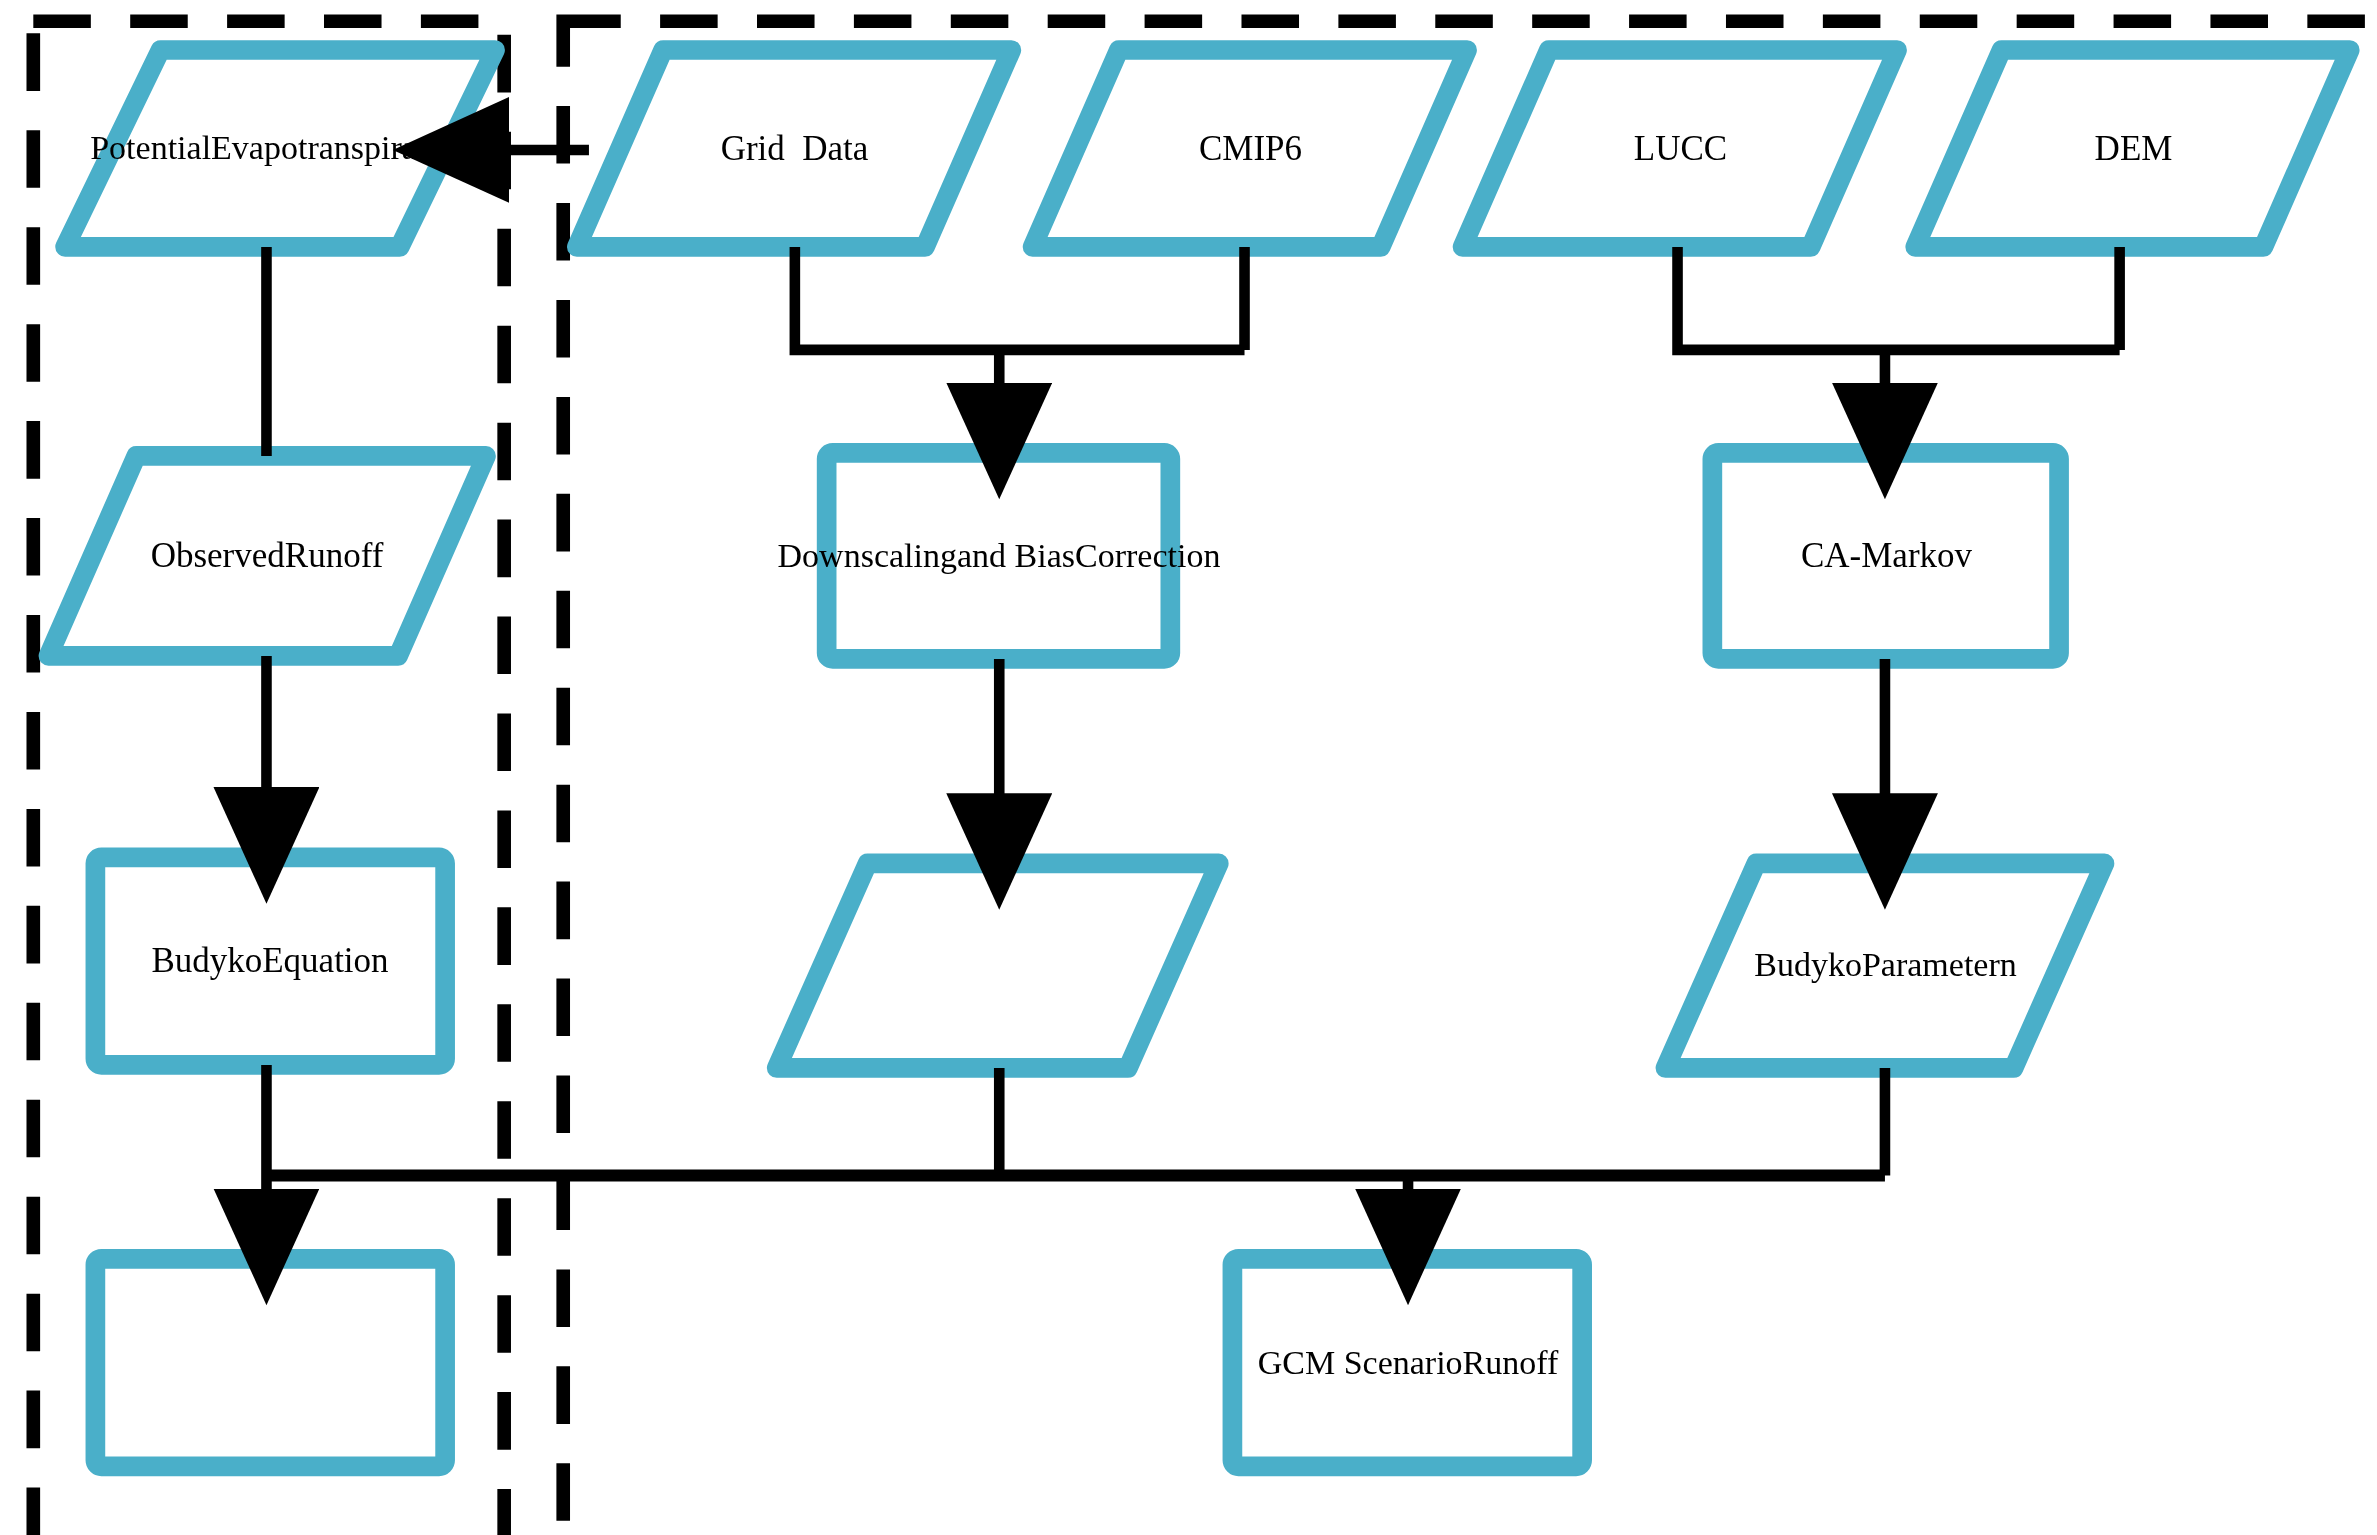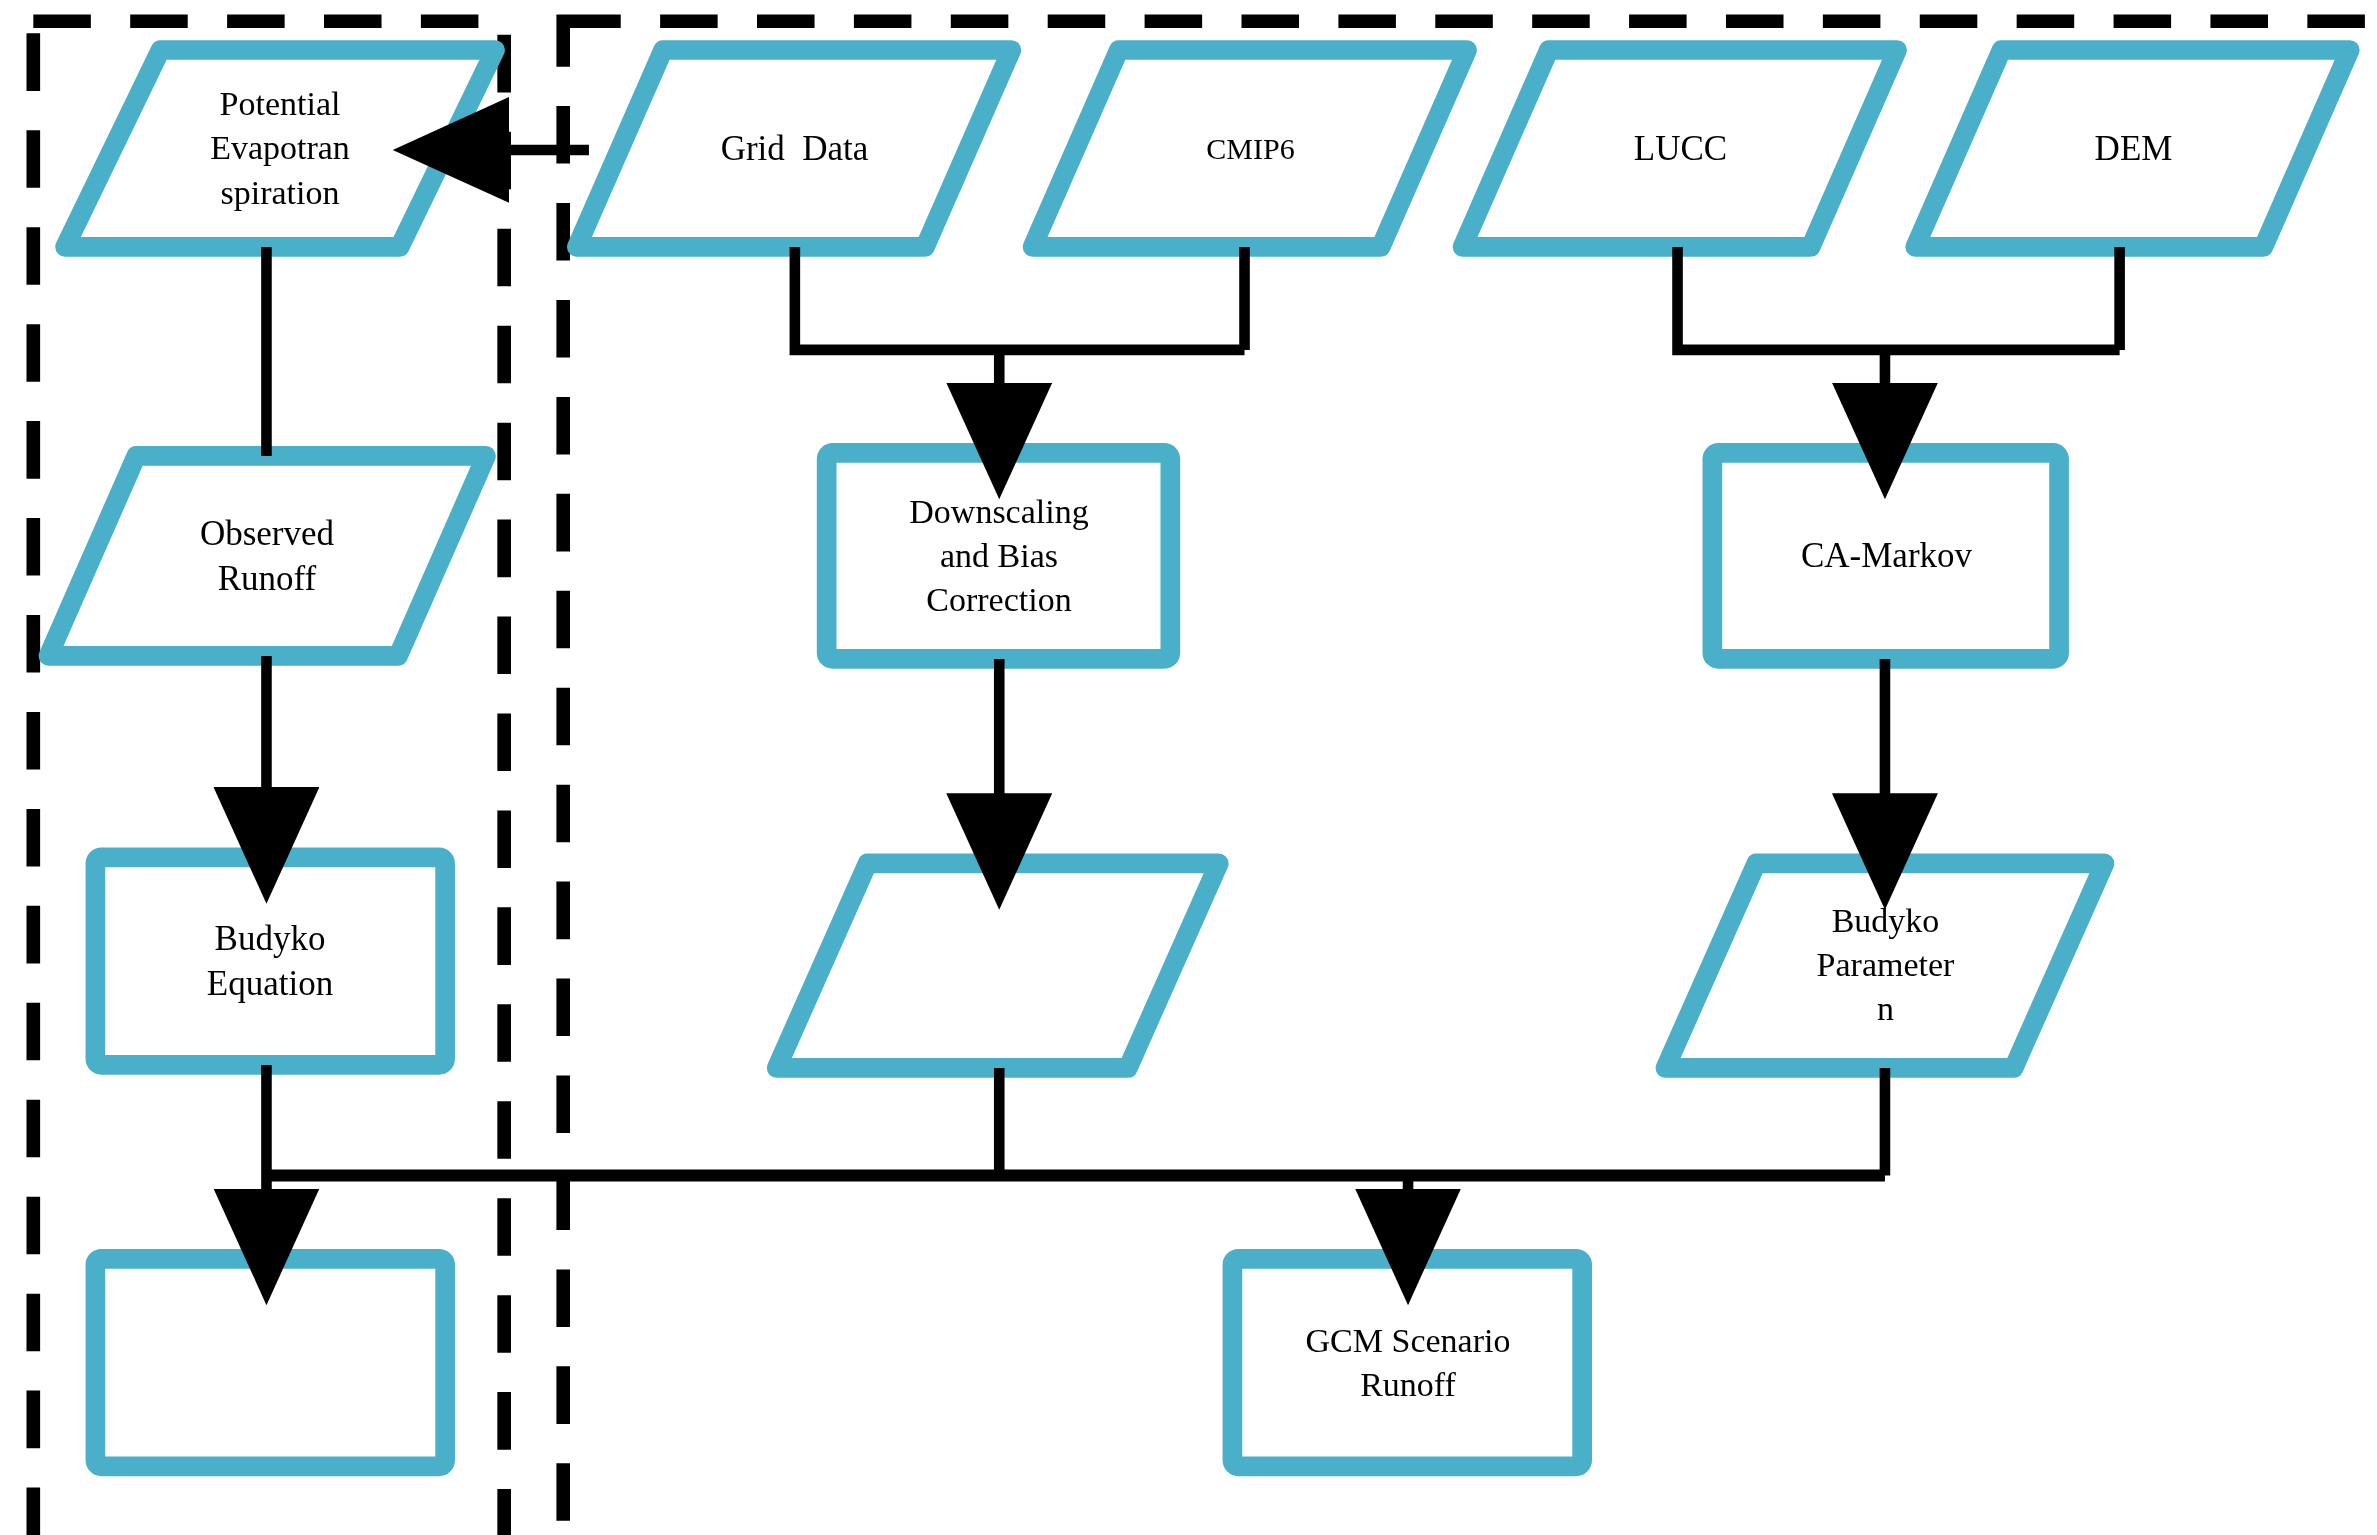--- a/index.html
+++ b/index.html
@@ -18,21 +18,21 @@
   #vector-layer {
     position: absolute;
     left: 0;
     top: 0;
     width: 2377px;
     height: 1536px;
   }
   .node-label {
     position: absolute;
     display: flex;
-    flex-direction: column;
+    flex-direction: row;
     align-items: center;
     justify-content: center;
     text-align: center;
     color: #000000;
     line-height: 1.30;
     font-size: 35px;
     pointer-events: none;
     white-space: pre;
   }
   .node-label .ln { display: block; }
@@ -127,21 +127,21 @@
   <div class="node-label" style="left: 95px; top: 857px; width: 350px; height: 208px; font-size: 35px;">
     <span class="ln">Budyko</span>
     <span class="ln">Equation</span>
   </div>
 
 
   <div class="node-label" style="left: 577px; top: 50px; width: 435px; height: 197px; font-size: 35px; text-align: right;">
     <span class="ln">Grid  Data</span>
   </div>
 
-  <div class="node-label" style="left: 1033px; top: 50px; width: 435px; height: 197px; font-size: 30px;">
+  <div class="node-label" style="left: 1033px; top: 50px; width: 435px; height: 197px; font-size: 35px;">
     <span class="ln">CMIP6</span>
   </div>
 
   <div class="node-label" style="left: 1463px; top: 50px; width: 435px; height: 197px; font-size: 35px;">
     <span class="ln">LUCC</span>
   </div>
 
   <div class="node-label" style="left: 1916px; top: 50px; width: 435px; height: 197px; font-size: 35px;">
     <span class="ln">DEM</span>
   </div>

